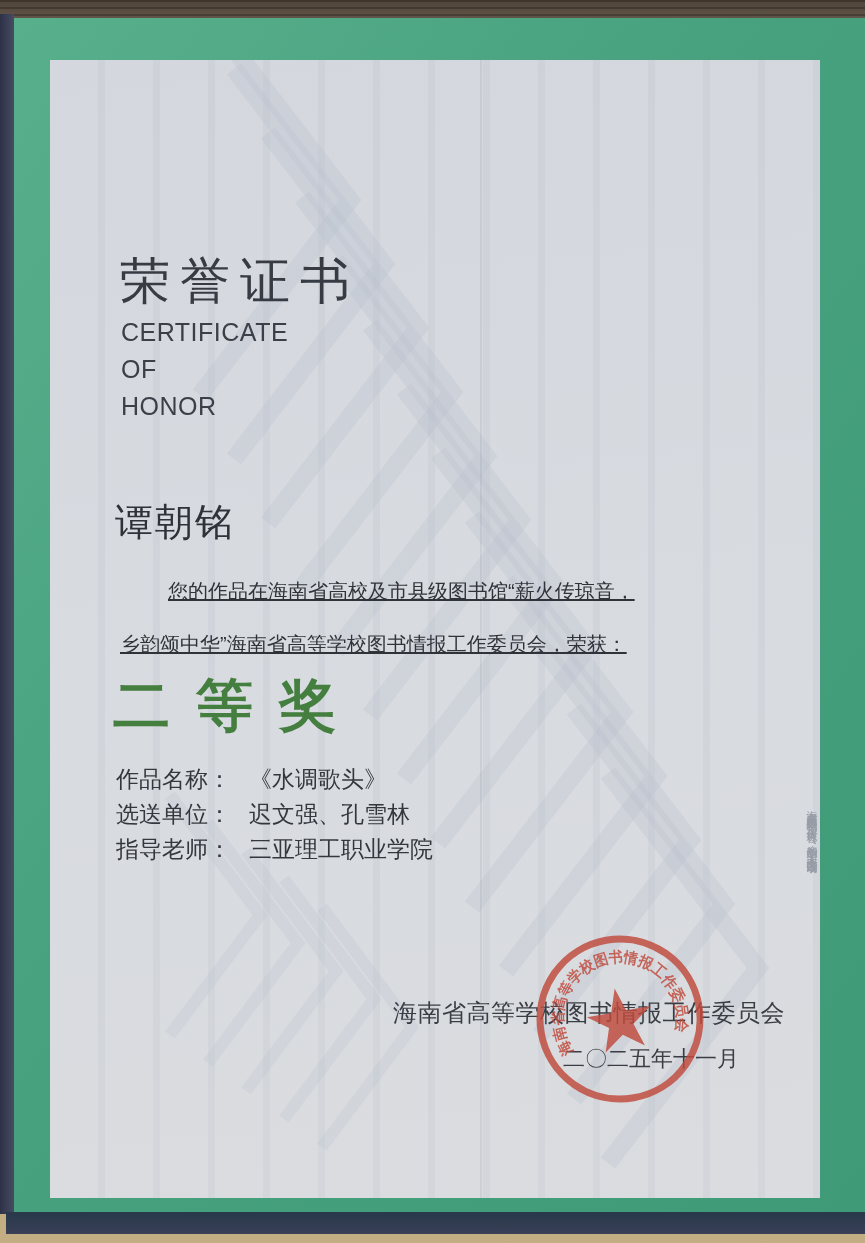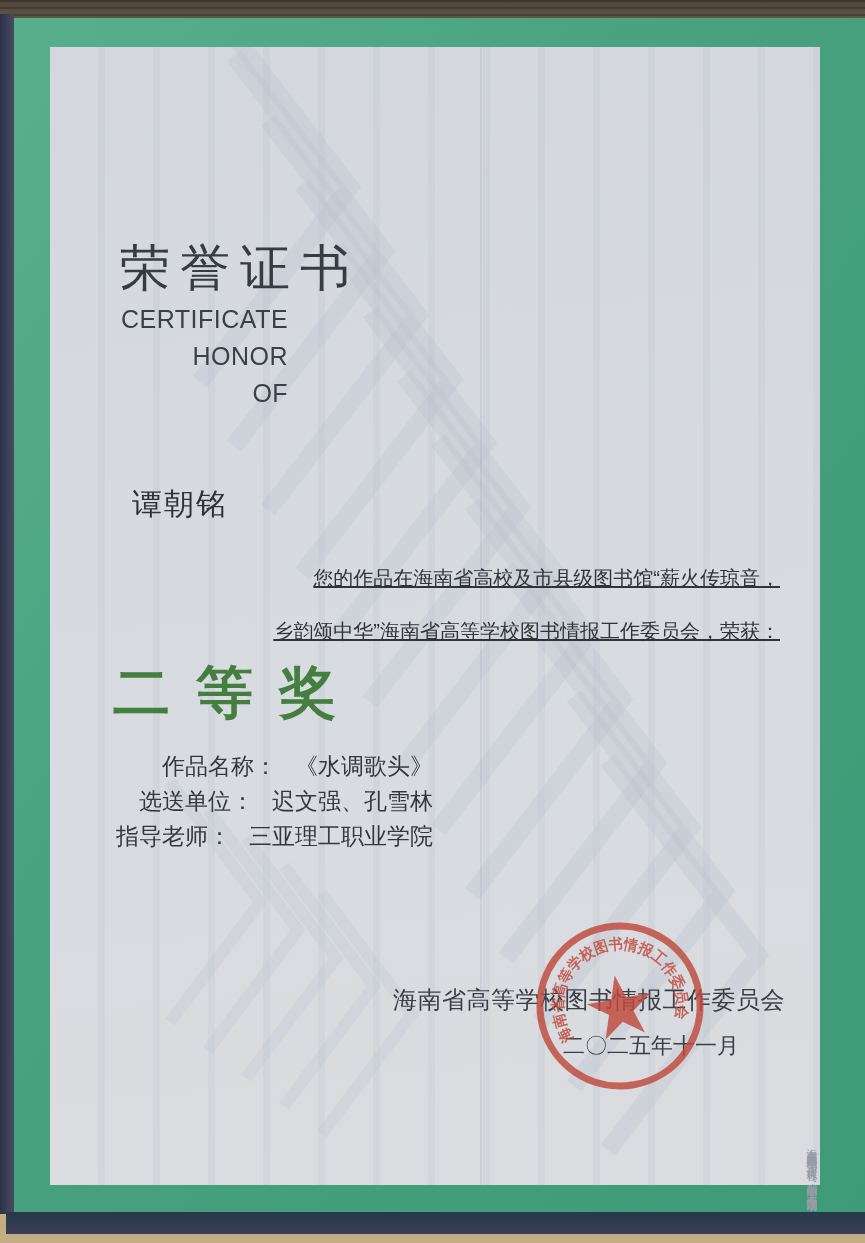--- a/index.html
+++ b/index.html
@@ -27,36 +27,35 @@
   .sleeve-bottom{
     position:absolute;left:6px;top:1212px;width:859px;height:22px;
     background:linear-gradient(180deg,#27394a,#3a3f57);
   }
   .frame-green{
     position:absolute;left:14px;top:18px;width:851px;height:1196px;
     background:linear-gradient(125deg,#58af8c 0%,#47a17e 45%,#3f9b77 100%);
   }
   
   .paper{
-    position:absolute;left:50px;top:47px;width:770px;height:1138px;
+    position:absolute;left:50px;top:60px;width:770px;height:1138px;
     background:
       repeating-linear-gradient(90deg, rgba(255,255,255,0) 0 48px, rgba(148,158,173,0.10) 48px 55px),
       linear-gradient(175deg,#d4d7dd 0%,#d8dbe0 55%,#dadcdf 100%);
-    text-align: right;
   }
   .paper .fold-line{
     position:absolute;left:430px;top:0;width:2px;height:100%;
     background:rgba(120,130,148,0.14);
   }
   .watermark{position:absolute;left:0;top:0;}
   
   .t{position:absolute;color:#33363c;white-space:nowrap;}
   .title-cn{left:70px;top:188px;font-size:50px;letter-spacing:10px;color:#363b44;font-weight:500;}
   .title-en{left:71px;top:254px;font-size:25px;line-height:37px;letter-spacing:0.5px;color:#3a3f48;font-weight:400;}
-  .recipient{left:65px;top:437px;font-size:30px;letter-spacing:2px;color:#2f3238;margin-left:17px;}
+  .recipient{left:65px;top:437px;font-size:38px;letter-spacing:2px;color:#2f3238;}
   .body-text{left:70px;top:505px;width:660px;font-size:20px;line-height:53px;color:#303338;white-space:nowrap;text-decoration:underline;}
   .body-text .indent{padding-left:48px;}
   .award{left:63px;top:608px;font-size:57px;font-weight:600;letter-spacing:26px;color:#457f40;}
   .details{left:66px;top:702px;font-size:23px;line-height:35px;color:#34373d;}
   .details .detail-row{height:35px;}
   .details .value{margin-left:18px;}
   .issuer{left:343px;top:937px;font-size:24px;letter-spacing:0.5px;color:#3a3d43;}
   .cert-date{left:513px;top:984px;font-size:22px;letter-spacing:0px;color:#3a3d43;}
   .side-note{
     left:745px;top:742px;height:404px;width:24px;
@@ -101,22 +100,22 @@
         <polyline points="272,847 362,967 272,1087"></polyline>
       </g>
     </svg>
 
     <div class="fold-line"></div>
 
     <div class="t title-cn">荣誉证书</div>
 
     <div class="t title-en">
       <div>CERTIFICATE</div>
+      <div>OF</div>
       <div>HONOR</div>
-      <div>OF</div>
     </div>
 
     <div class="t recipient">谭朝铭</div>
 
     <div class="t body-text">
       <div class="indent">您的作品在海南省高校及市县级图书馆“薪火传琼音，</div>
       <div>乡韵颂中华”海南省高等学校图书情报工作委员会，荣获：</div>
     </div>
 
     <div class="t award">二等奖</div>

